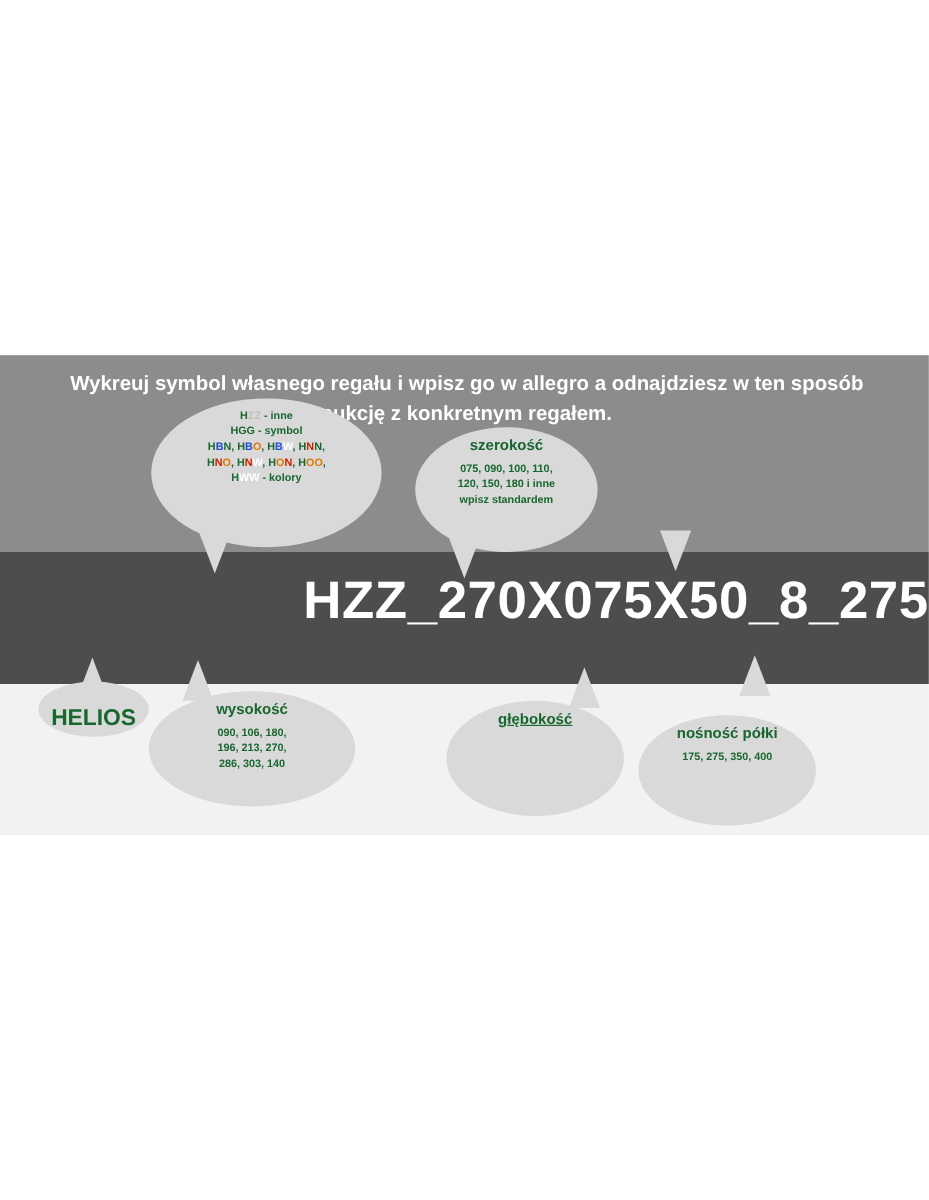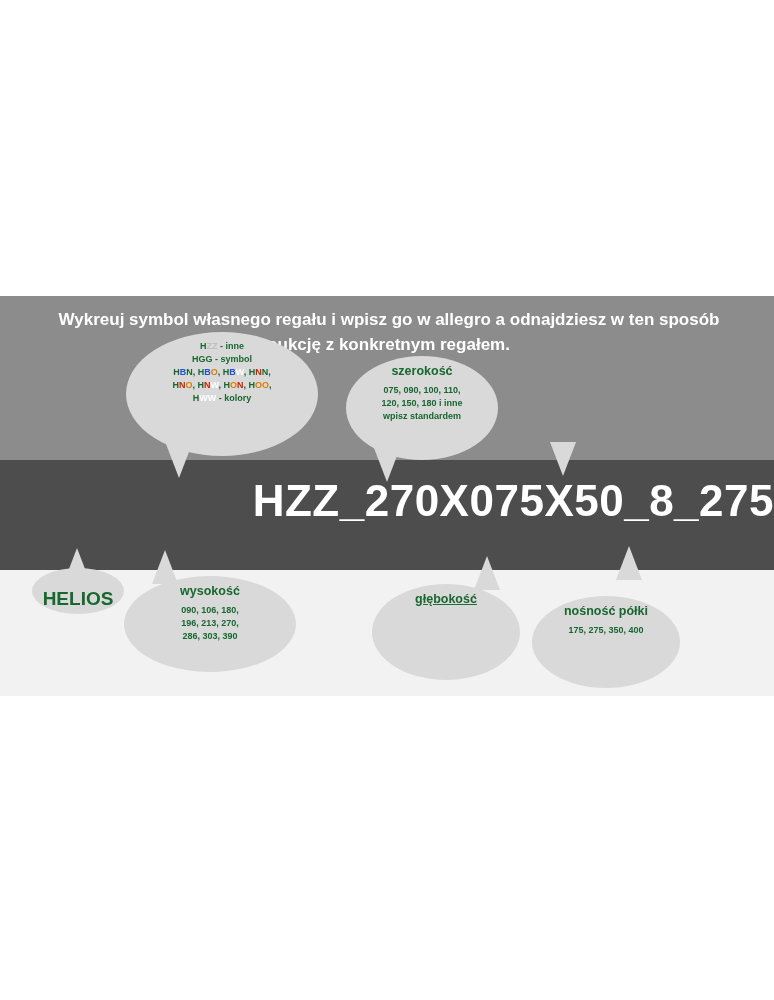--- a/index.html
+++ b/index.html
@@ -186,21 +186,21 @@
   <div class="bubble" id="bubble-helios">
     <div id="helios-label">HELIOS</div>
   </div>
 
   <div class="tail tail-up" id="tail-wysokosc"></div>
   <div class="bubble" id="bubble-wysokosc">
     <div class="b-title">wysokość</div>
     <div class="b-body">
       <div>090, 106, 180,</div>
       <div>196, 213, 270,</div>
-      <div>286, 303, 390</div>
+      <div>286, 303, 140</div>
     </div>
   </div>
 
   <div class="tail tail-up" id="tail-glebokosc"></div>
   <div class="bubble" id="bubble-glebokosc">
     <div class="b-title">głębokość</div>
   </div>
 
   <div class="tail tail-up" id="tail-nosnosc"></div>
   <div class="bubble" id="bubble-nosnosc">

